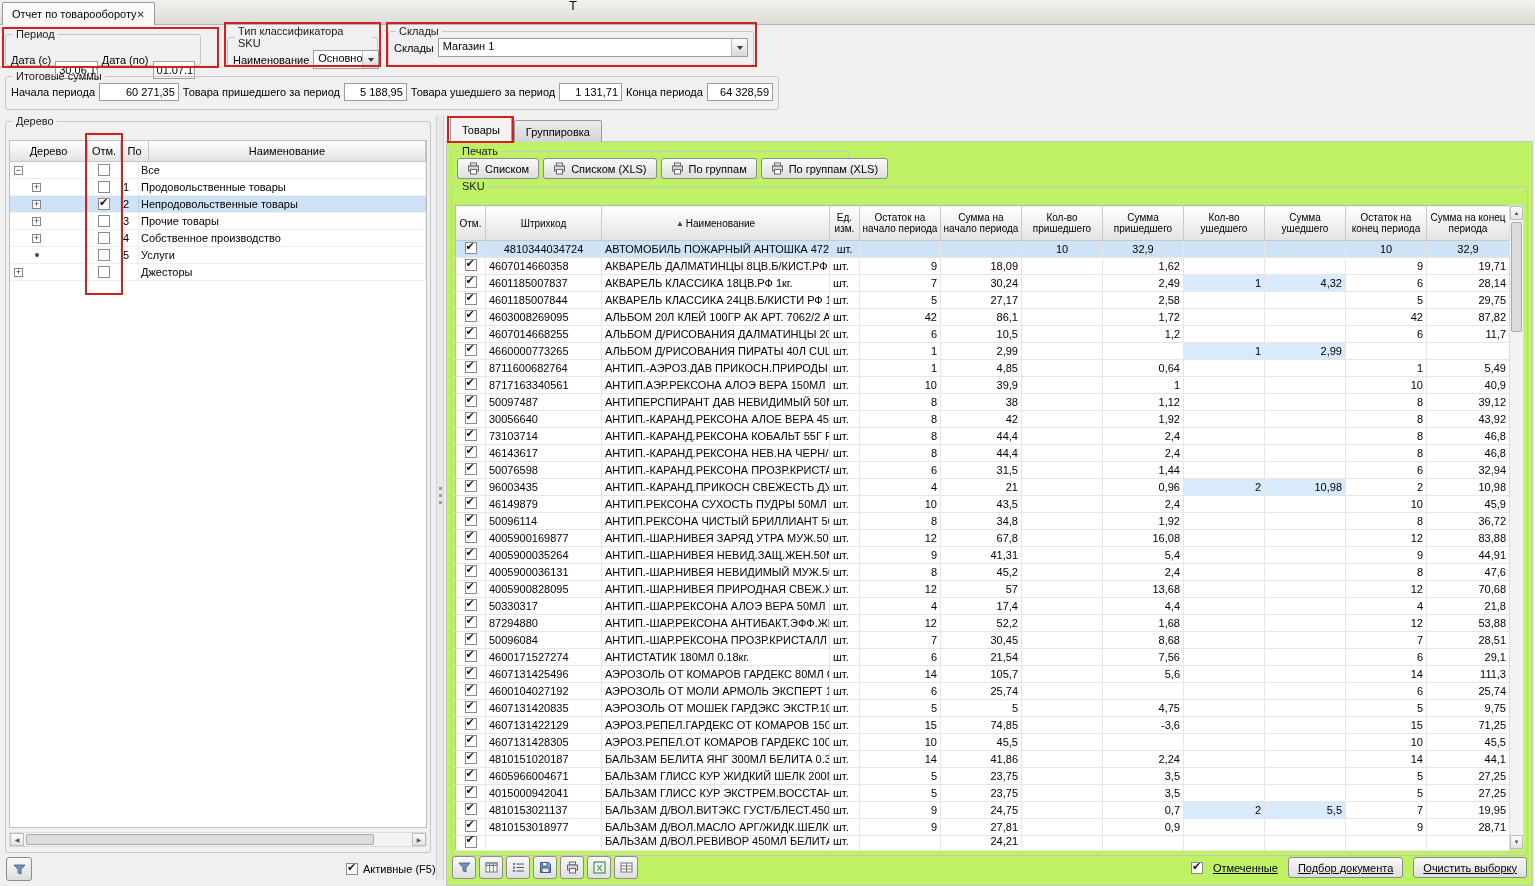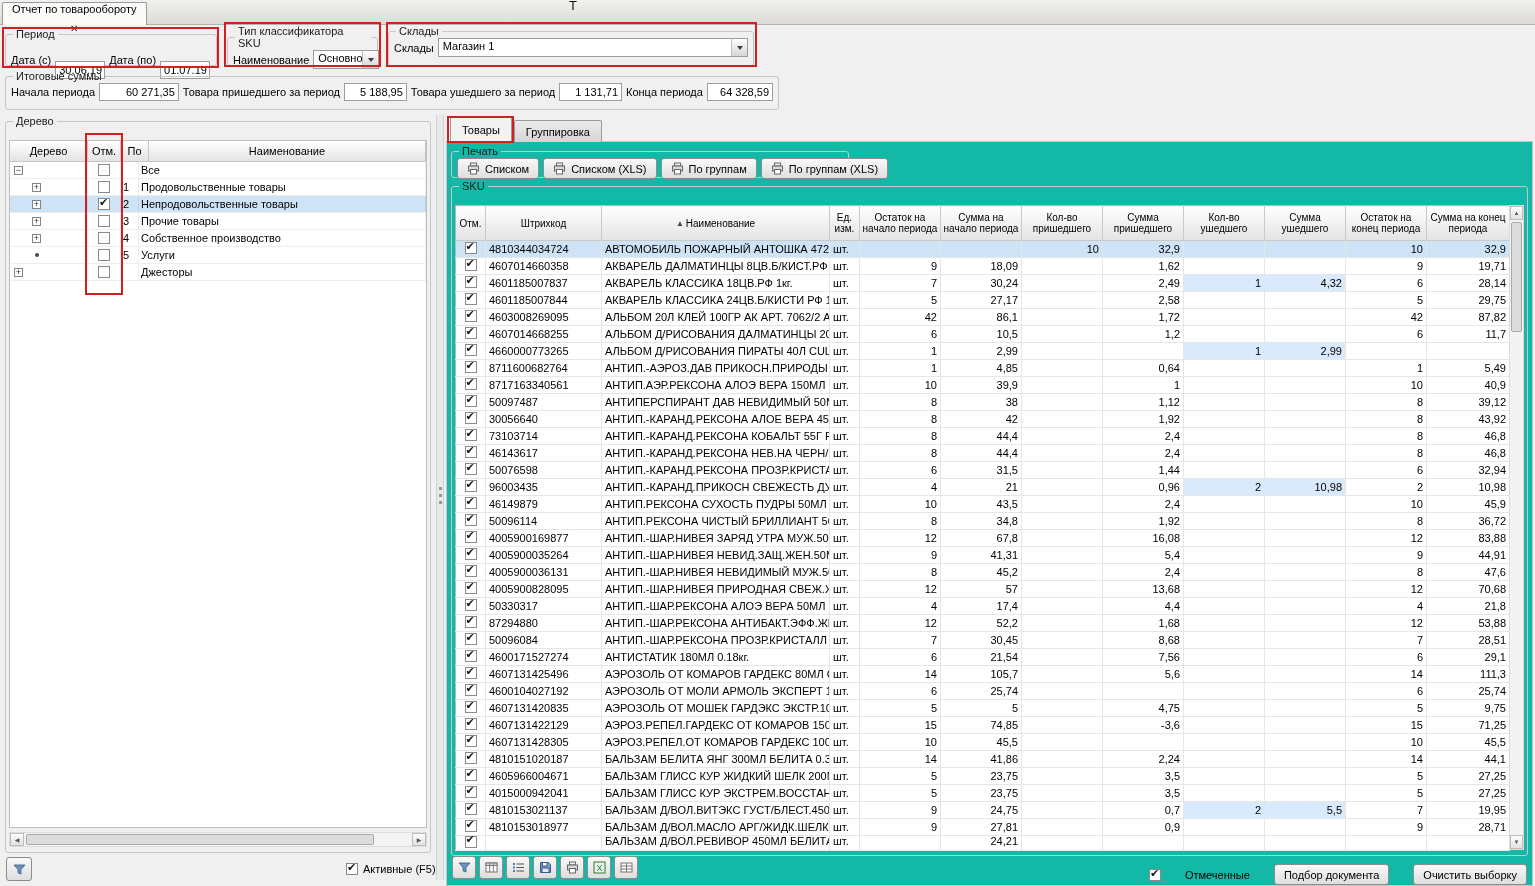--- a/index.html
+++ b/index.html
@@ -1,39 +1,39 @@
 <!DOCTYPE html>
 <html style="--sel: #cfe3f7; --hl: #d9eafc; --ann: #d02020;"><head>
 <meta charset="utf-8">
 <style>
   * { box-sizing: border-box; margin: 0; padding: 0; }
   html,body { background:#cfcfcf; }
   .app{position:relative;width:1535px;height:886px;background:#f0f0f0;font-family:"Liberation Sans",sans-serif;font-size:11px;color:#000;overflow:hidden;}
 
   
   .doc-tabstrip{position:absolute;top:0;left:0;right:0;height:25px;background:linear-gradient(#f1f1ef,#dddbd6);border-bottom:1px solid #b5b3ae;}
-  .doc-tab{position:absolute;left:2px;top:2px;height:23px;display:flex;align-items:center;gap:8px;padding:0 9px;background:#fafaf8;border:1px solid #9a9a9a;border-bottom:none;border-radius:2px 2px 0 0;flex-direction:column;}
+  .doc-tab{position:absolute;left:2px;top:2px;height:23px;display:flex;align-items:center;padding:0 9px;background:#fafaf8;border:1px solid #9a9a9a;border-bottom:none;border-radius:2px 2px 0 0;}
   .doc-tab-close{font-size:10px;color:#333;cursor:pointer;}
   .title-frag{position:absolute;left:569px;top:-2px;font-size:13px;color:#111;}
 
   
   fieldset.gb{position:absolute;border:1px solid #c6c6c6;border-radius:3px;min-inline-size:0;padding:0 5px 2px 5px;background:transparent;}
   fieldset.gb legend{font-size:11px;padding:0 3px;margin-left:2px;color:#1a1a1a;}
   .gb-row{display:flex;align-items:center;gap:4px;margin-top:1px;}
   .lbl{white-space:nowrap;}
   .tb{display:inline-block;background:#fff;border:1px solid #9d9d9d;height:18px;line-height:16px;padding:0 3px;white-space:nowrap;overflow:hidden;}
   .tnum{text-align:right;}
   .date{width:50px;margin-top:20px;}
 
   .combo{display:inline-flex;align-items:stretch;background:#fff;border:1px solid #9d9d9d;height:19px;}
   .combo-text{flex:1;padding:1px 4px;white-space:nowrap;overflow:hidden;}
   .combo-btn{width:16px;background:linear-gradient(#fdfdfd,#d7d7d7);border-left:1px solid #c0c0c0;display:flex;align-items:center;justify-content:center;}
   .tri{width:0;height:0;border-left:3.5px solid transparent;border-right:3.5px solid transparent;border-top:4px solid #3c3c3c;}
 
-  #gb-period{left:5px;top:28px;width:212px;height:38px;}
+  #gb-period{left:5px;top:28px;width:196px;height:38px;}
   #gb-skutype{left:227px;top:25px;width:151px;height:41px;}
   #gb-sklady{left:388px;top:25px;width:366px;height:41px;}
   #gb-totals{left:5px;top:70px;width:774px;height:40px;}
   #gb-tree{left:5px;top:115px;width:426px;height:738px;}
 
   
   .cb{display:inline-block;width:12px;height:12px;border:1px solid #8a8a8a;background:#fff;position:relative;flex:none;}
   .cb.on::after{content:"✔";position:absolute;left:0px;top:-3px;font-size:11px;color:#1a1a1a;}
 
   
@@ -62,45 +62,45 @@
   
   .splitter{position:absolute;left:436px;top:115px;width:8px;height:765px;background:#e9e9e9;border-left:1px solid #d2d2d2;border-right:1px solid #d2d2d2;}
   .grip{position:absolute;left:2px;top:372px;display:flex;flex-direction:column;gap:4px;}
   .grip i{width:3px;height:3px;background:#9a9a9a;display:block;}
 
   
   .rpanel{position:absolute;left:446px;top:115px;width:1087px;height:771px;}
   .rp-tabs{position:absolute;left:4px;top:2px;height:25px;display:flex;gap:2px;z-index:3;}
   .tab{height:22px;margin-top:3px;display:flex;align-items:center;padding:0 11px;border:1px solid #9a9a9a;border-bottom:none;background:linear-gradient(#ececec,#d4d4d4);border-radius:2px 2px 0 0;cursor:pointer;}
   .tab.active{height:25px;margin-top:0;background:#f2f2f2;}
-  .tabpage{position:absolute;left:0;top:26px;right:0;bottom:0;border:1px solid #c6c6c6;background:#14b8a6;}
+  .tabpage{position:absolute;left:0;top:26px;right:0;bottom:0;border:1px solid #c6c6c6;background:#bef264;}
   #gb-print{left:4px;top:3px;width:398px;height:33px;}
   #gb-print .gb-row{gap:4px;}
   #gb-sku{left:4px;top:38px;right:4px;height:676px;}
 
   
   .sku-table{position:absolute;left:3px;top:13px;border-collapse:collapse;table-layout:fixed;width:1054px;background:#fff;border:1px solid #b9b9b9;}
   .sku-table th{font-weight:normal;font-size:10px;line-height:11px;padding:1px 2px;text-align:center;vertical-align:middle;height:35px;background:linear-gradient(#ffffff,#e3e3e3);border-right:1px solid #c9c9c9;border-bottom:1px solid #c9c9c9;overflow:hidden;}
   .sku-table td{height:17px;padding:0 3px;border-right:1px solid #e6e6e6;border-bottom:1px solid #e6e6e6;overflow:hidden;white-space:nowrap;font-size:11px;}
   .sku-table td.num{text-align:right;}
   .sku-table td.ctr{text-align:center;padding:0;}
-  .sku-table tr.sel td{background:var(--sel,#cfe3f7);}
+  .sku-table tr.sel td{background:var(--sel,#cfe3f7);text-align:center;}
   .sku-table td.hl{background:var(--hl,#d9eafc);}
   .sku-table tr.clip td{height:6px;line-height:11px;vertical-align:top;}
   .sort{font-size:8px;color:#444;margin-right:2px;vertical-align:1px;}
   .sku-vscroll{position:absolute;right:3px;top:13px;bottom:5px;width:15px;background:#f3f3f3;border:1px solid #dcdcdc;}
   .sku-vscroll .sq{width:auto;left:0;right:0;height:14px;}
   .sku-vscroll .sq.up{top:0;bottom:auto;}
   .sku-vscroll .sq.down{bottom:0;top:auto;}
   .sku-vscroll .thumb{left:1px;right:1px;width:auto;top:16px;height:110px;}
 
   
   .rp-footer{position:absolute;left:5px;right:5px;bottom:4px;height:25px;}
   .tools{position:absolute;left:0;top:0;display:flex;gap:3px;}
-  .foot-right{position:absolute;right:0;top:8px;display:flex;align-items:center;gap:24px;}
+  .foot-right{position:absolute;right:0;top:1px;display:flex;align-items:center;gap:10px;text-decoration:underline;}
 
   
   .ann{position:absolute;border:2px solid var(--ann,#d02020);z-index:60;pointer-events:none;}
   #ann-period{left:2px;top:27px;width:217px;height:41px;}
   #ann-skutype{left:224px;top:22px;width:157px;height:45px;}
   #ann-sklady{left:386px;top:22px;width:371px;height:45px;}
   #ann-otm{left:85px;top:133px;width:38px;height:162px;}
   #ann-tovary{left:447px;top:116px;width:67px;height:27px;}
 </style>
 </head>

